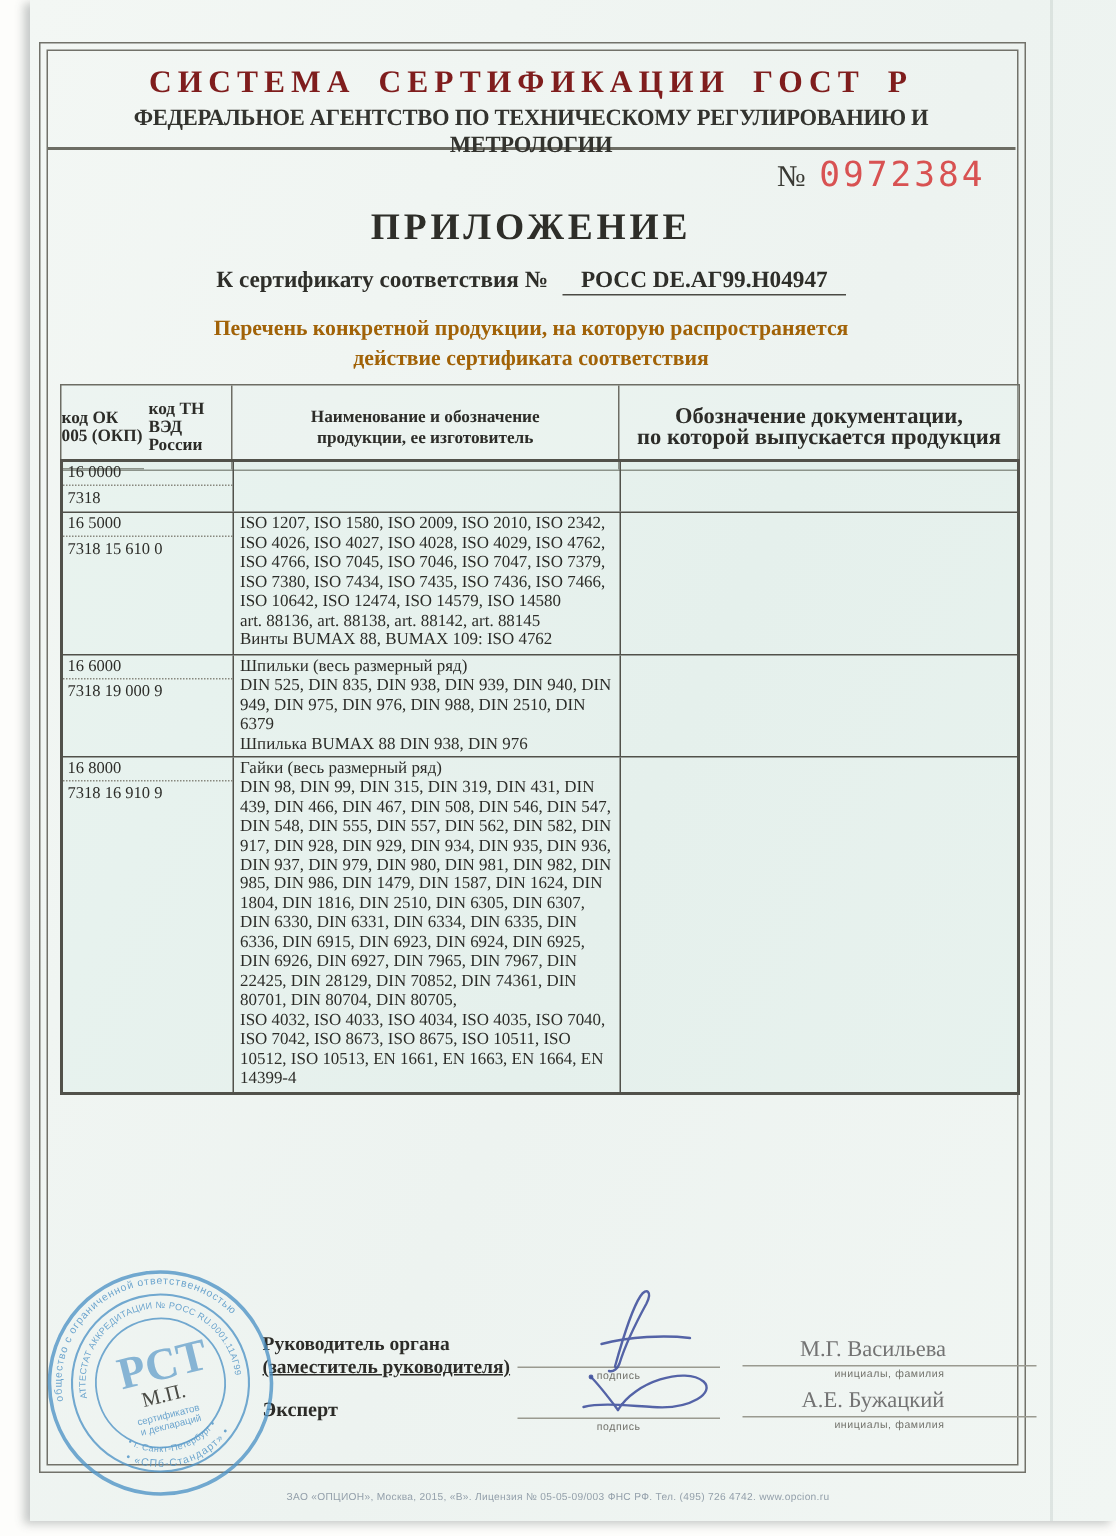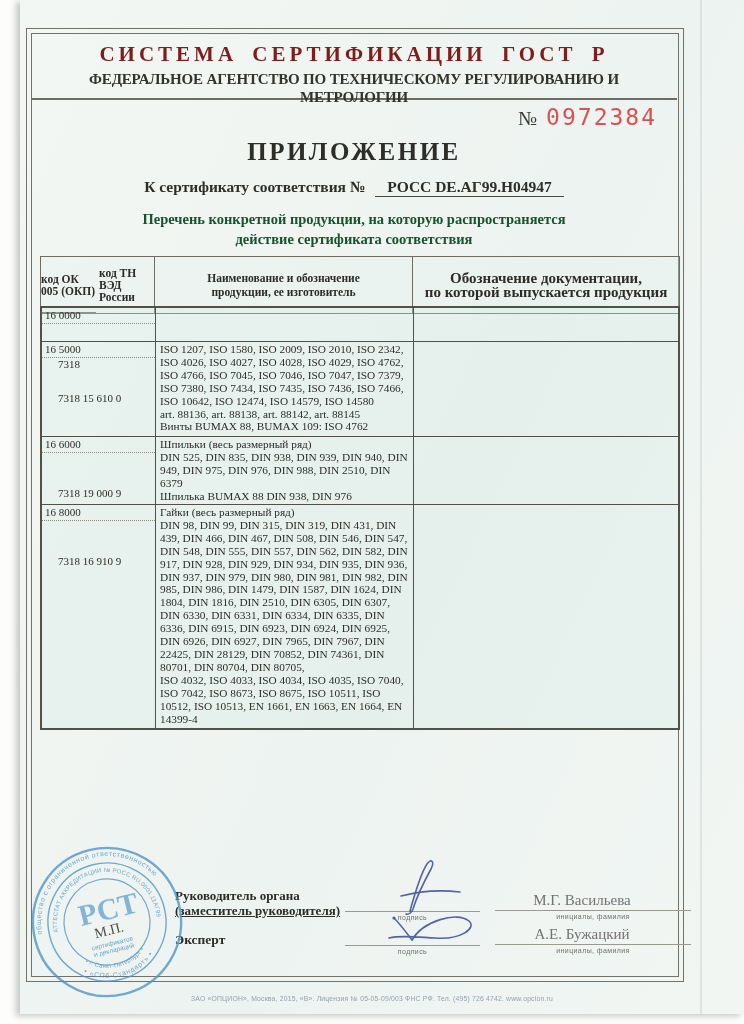--- a/index.html
+++ b/index.html
@@ -24,42 +24,42 @@
   .doc-number .prefix{font-size:20px;color:#3a3a34;}
   .doc-number .value{font-family:"DejaVu Sans Mono",monospace;font-size:23px;letter-spacing:2px;
                      color:#d85252;margin-left:9px;}
 
   .appendix{position:absolute;left:26px;top:138px;width:656px;text-align:center;
             font-size:25px;font-weight:bold;letter-spacing:2.5px;color:#2e2e29;}
   .cert-line{position:absolute;left:26px;top:178px;width:656px;text-align:center;
              font-size:15.5px;font-weight:600;color:#2e2e29;}
   .cert-line .cert-no{border-bottom:1px solid #4a4a44;padding:0 12px 1px 12px;margin-left:6px;}
   .scope{position:absolute;left:26px;top:209px;width:656px;text-align:center;
-         font-size:14.5px;font-weight:bold;line-height:20px;color:#14532d;}
+         font-size:14.5px;font-weight:bold;line-height:20px;color:#a16207;}
 
   
   .tbl-head{position:absolute;left:40px;top:256px;width:640px;height:58px;
             border:1px solid #6d6d64;display:flex;box-sizing:border-box;background:rgba(222,238,234,.25);}
   .th-c1{width:114px;border-right:1px solid #6d6d64;display:flex;flex-direction:row;box-sizing:border-box;}
   .th-c1a{flex:1;display:flex;align-items:center;justify-content:center;border-bottom:1px solid #6d6d64;
           font-size:11.5px;font-weight:600;}
   .th-c1b{flex:1;display:flex;align-items:center;padding-left:3px;font-size:11.5px;font-weight:600;}
   .th-c2{width:258px;border-right:1px solid #6d6d64;display:flex;align-items:center;justify-content:center;
          text-align:center;font-size:11.5px;font-weight:600;white-space:pre-line;line-height:14px;box-sizing:border-box;}
   .th-c3{flex:1;display:flex;align-items:center;justify-content:center;text-align:center;
          font-size:15px;font-weight:600;white-space:pre-line;line-height:14px;}
 
   .tbl-body{position:absolute;left:40px;top:306px;width:640px;border:2px solid #51514a;
             box-sizing:border-box;background:rgba(213,234,229,.30);}
   .t-row{display:flex;box-sizing:border-box;}
   .t-row + .t-row{border-top:1px solid #51514a;}
   .r1{height:33px;} .r2{height:95px;} .r3{height:68px;} .r4{height:224px;}
   .td-codes{width:114px;border-right:1px solid #51514a;box-sizing:border-box;font-size:11px;}
   .okp{display:block;padding:1px 3px 2px 3px;border-bottom:1px dotted #88887e;}
-  .tnved{display:block;padding:2px 16px;margin-top:32px;}
+  .tnved{display:block;padding:2px 3px;}
   .td-name{width:258px;border-right:1px solid #51514a;box-sizing:border-box;
            padding:1px 4px;font-size:11.3px;line-height:12.9px;white-space:pre-line;}
   .td-docs{flex:1;}
 
   
   .role1{position:absolute;left:175px;top:888px;font-size:13px;font-weight:bold;line-height:15px;}
   .role1 .u{text-decoration:underline;}
   .role2{position:absolute;left:175px;top:932px;font-size:13.5px;font-weight:bold;}
   .sig-line{position:absolute;height:1px;background:#9a9a90;}
   .sl1{left:345px;top:911px;width:135px;}

